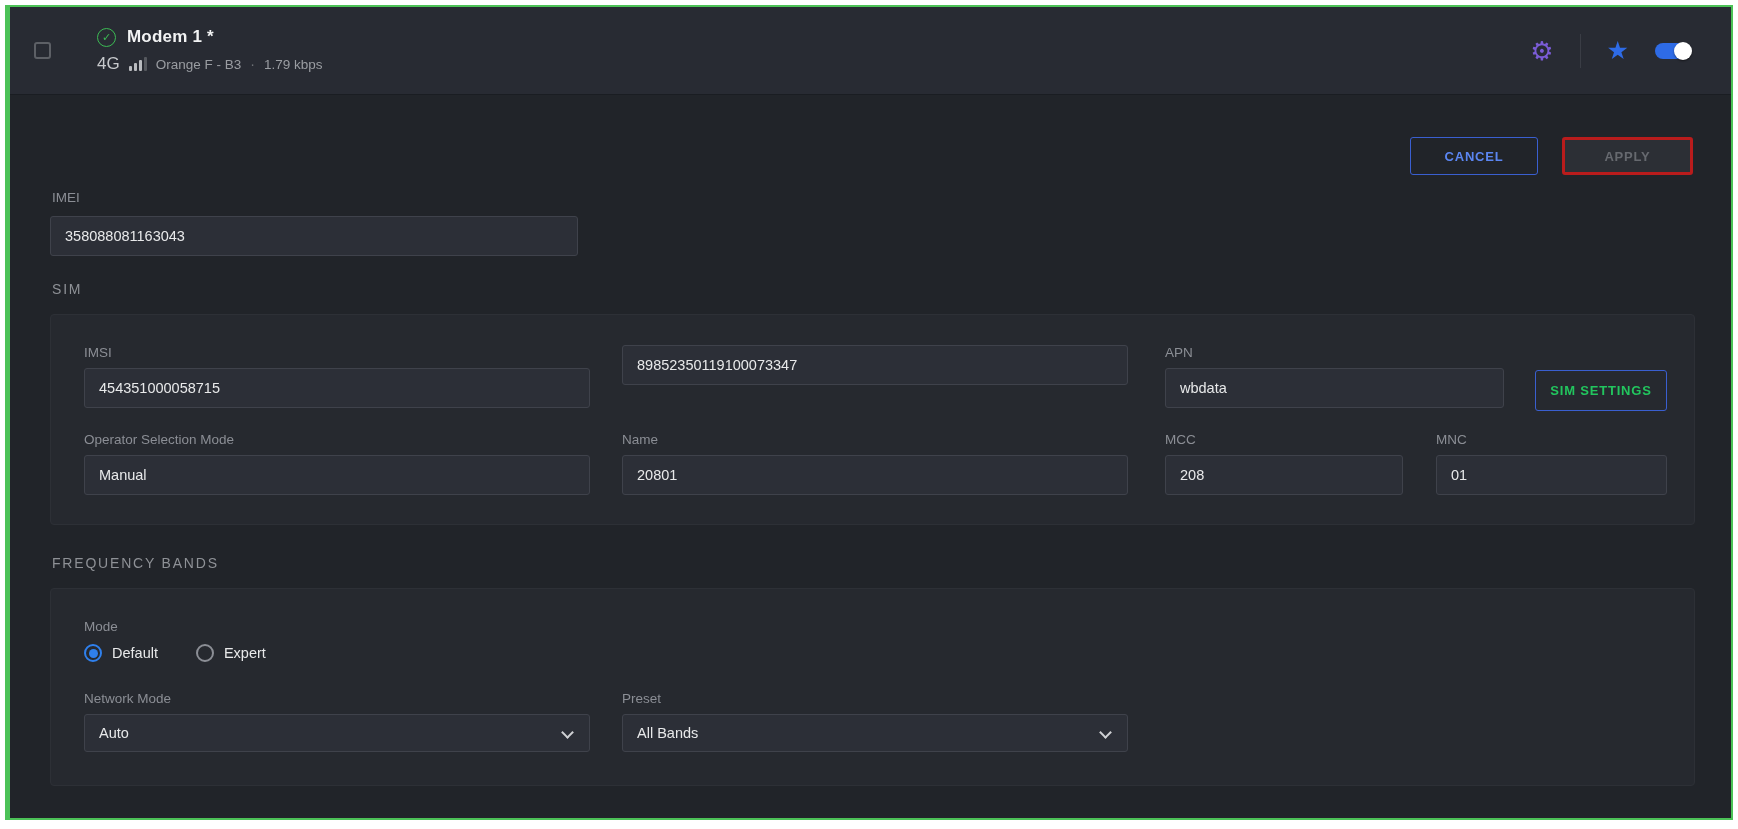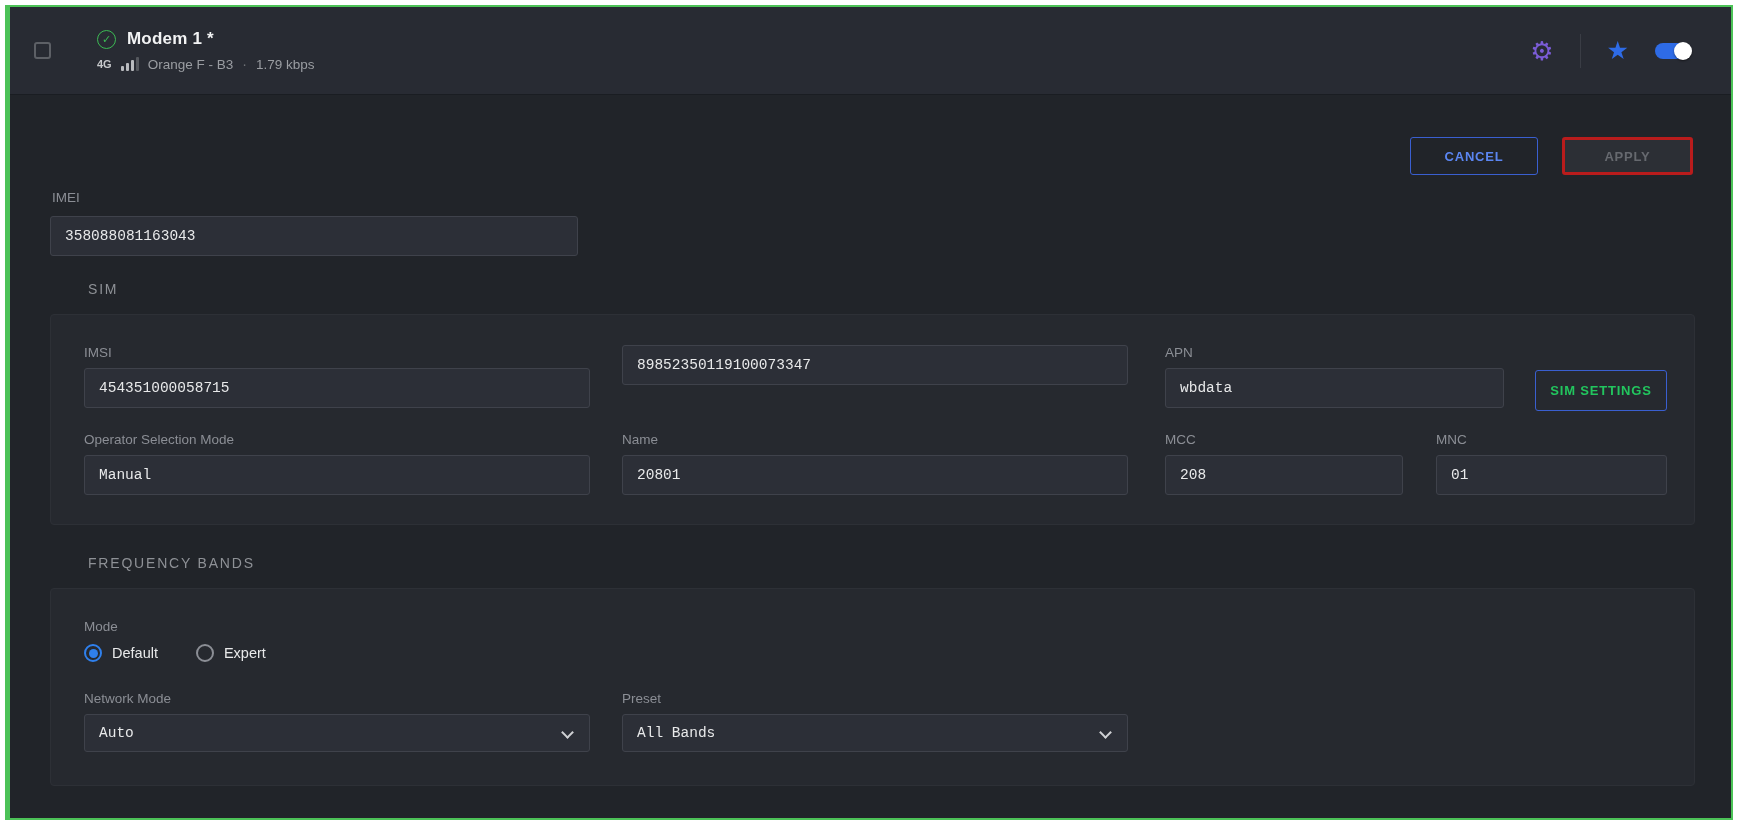--- a/index.html
+++ b/index.html
@@ -14,21 +14,21 @@
   .topbar { height: 88px; background: #282b33; border-bottom: 1px solid #1a1d22;
     display: flex; align-items: center; padding: 0 40px 0 24px; }
   .checkbox { width: 17px; height: 17px; border: 2px solid #5d6066; border-radius: 3px;
     flex: 0 0 auto; cursor: pointer; }
   .titles { margin-left: 46px; }
   .title-row { display: flex; align-items: center; gap: 11px; }
   .okicon { width: 19px; height: 19px; border: 1.5px solid #3cba54; border-radius: 50%;
     color: #3cba54; font-size: 11px; display: flex; align-items: center; justify-content: center; }
   .title { color: #f2f3f4; font-size: 17px; font-weight: bold; letter-spacing: .2px; }
   .sub-row { margin-top: 7px; display: flex; align-items: center; gap: 9px; }
-  .nettype { color: #c7c9cc; font-size: 11px; font-weight: bold; }
+  .nettype { color: #c7c9cc; font-size: 17px; font-weight: normal; }
   .sig { display: flex; align-items: flex-end; gap: 2px; height: 14px; }
   .sig i { width: 3px; background: #b9bbbf; border-radius: 1px; }
   .sig i:nth-child(1){height:5px}.sig i:nth-child(2){height:8px}
   .sig i:nth-child(3){height:11px}.sig i:nth-child(4){height:14px;background:#55585e}
   .operator, .speed { color: #9a9da2; font-size: 13.5px; }
   .dot { color: #6e7176; font-size: 14px; }
   .topbar-right { margin-left: auto; display: flex; align-items: center; gap: 26px; }
   .gear { color: #7b5cd6; font-size: 26px; line-height: 1; cursor: pointer; }
   .vdiv { width: 1px; height: 34px; background: #3a3d45; }
   .star { color: #2e6be6; font-size: 25px; line-height: 1; cursor: pointer; }
@@ -41,28 +41,28 @@
   .content { position: relative; height: 727px; }
 
   .actions { position: absolute; top: 42px; right: 38px; display: flex; gap: 24px; }
   .btn { height: 38px; border-radius: 3px; font-size: 13px; font-weight: bold;
     letter-spacing: .8px; font-family: inherit; cursor: pointer; }
   .btn.outline { width: 128px; background: transparent; border: 1px solid #3a5fd0; color: #5b86f2; }
   .btn.disabled { width: 131px; background: #2c2f35; border: 3px solid #b91c1c; color: #66696f; }
 
   label, .lbl { display: block; color: #8b8e95; font-size: 13.5px; }
   input, .select { height: 40px; background: #2c2f37; border: 1px solid #3f424b;
-    border-radius: 3px; color: #e8e9ea; font-size: 14.5px; font-family: Liberation Mono, monospace;
+    border-radius: 3px; color: #e8e9ea; font-size: 14.5px; font-family: Liberation Sans, sans-serif;
     padding: 0 14px; width: 100%; outline: none; }
 
   .imei-label { position: absolute; top: 95px; left: 42px; }
   .imei-input { position: absolute; top: 121px; left: 40px; width: 528px; }
 
   .section-label { position: absolute; left: 42px; color: #8e9196; font-size: 14px;
-    letter-spacing: 1.8px; margin-left: 36px; }
+    letter-spacing: 1.8px; }
 
   .card { position: absolute; left: 40px; right: 36px; background: #26292f;
     border: 1px solid #2d3036; border-radius: 4px; }
   .sim-card { top: 219px; height: 211px; }
   .freq-card { top: 493px; height: 198px; }
 
   .cf { position: absolute; }
   .cf label { margin-bottom: 8px; }
 
   .btn.sim-settings { position: absolute; top: 55px; left: 1484px; width: 132px; height: 41px;

